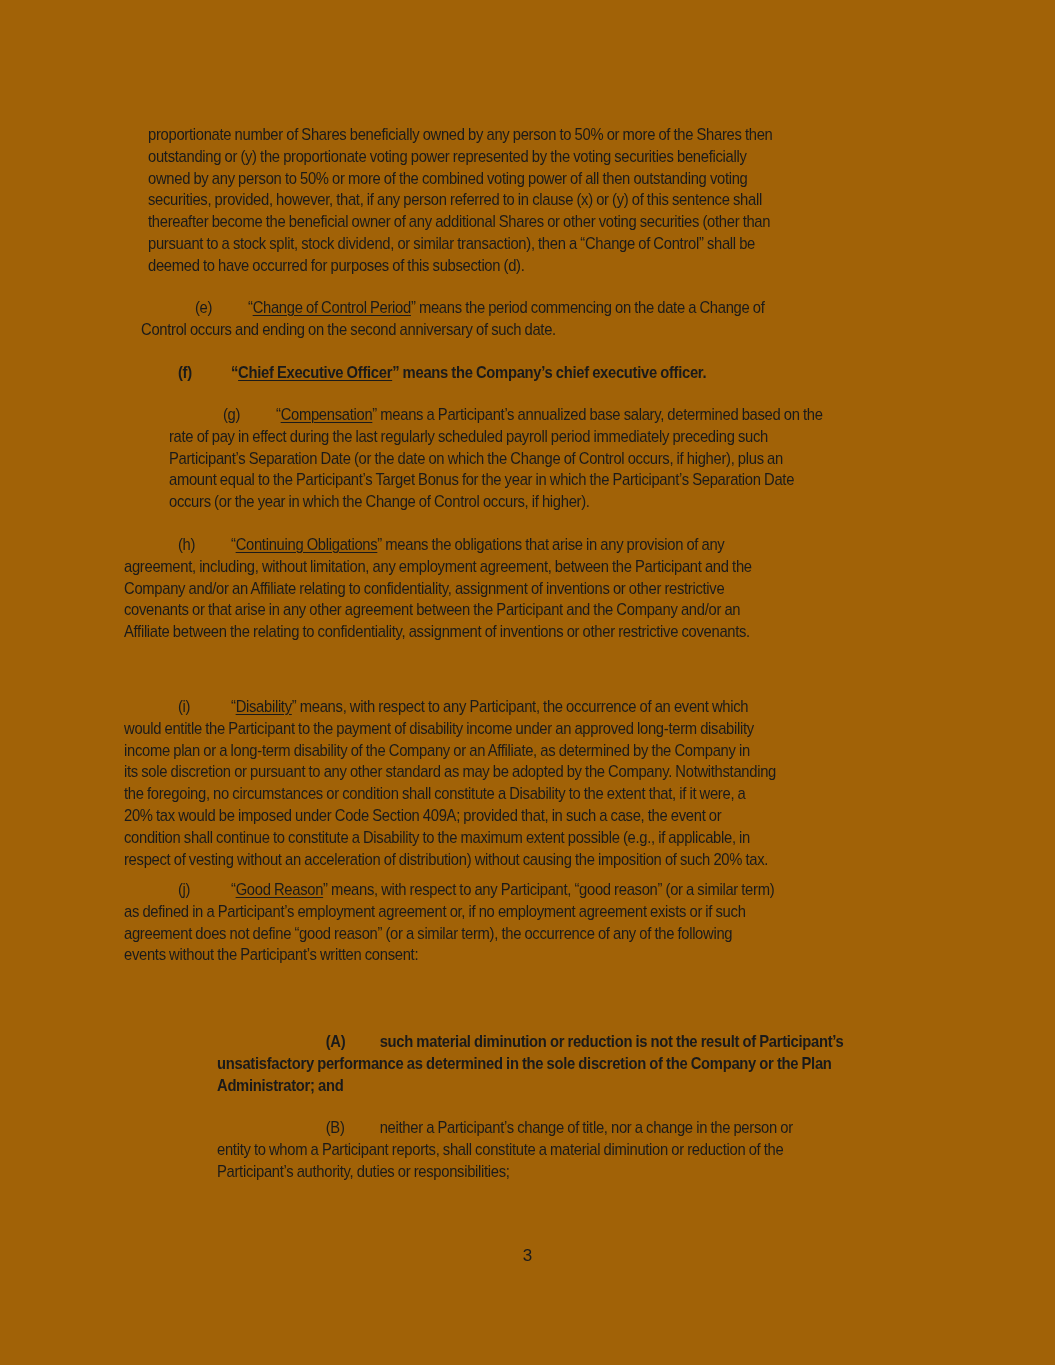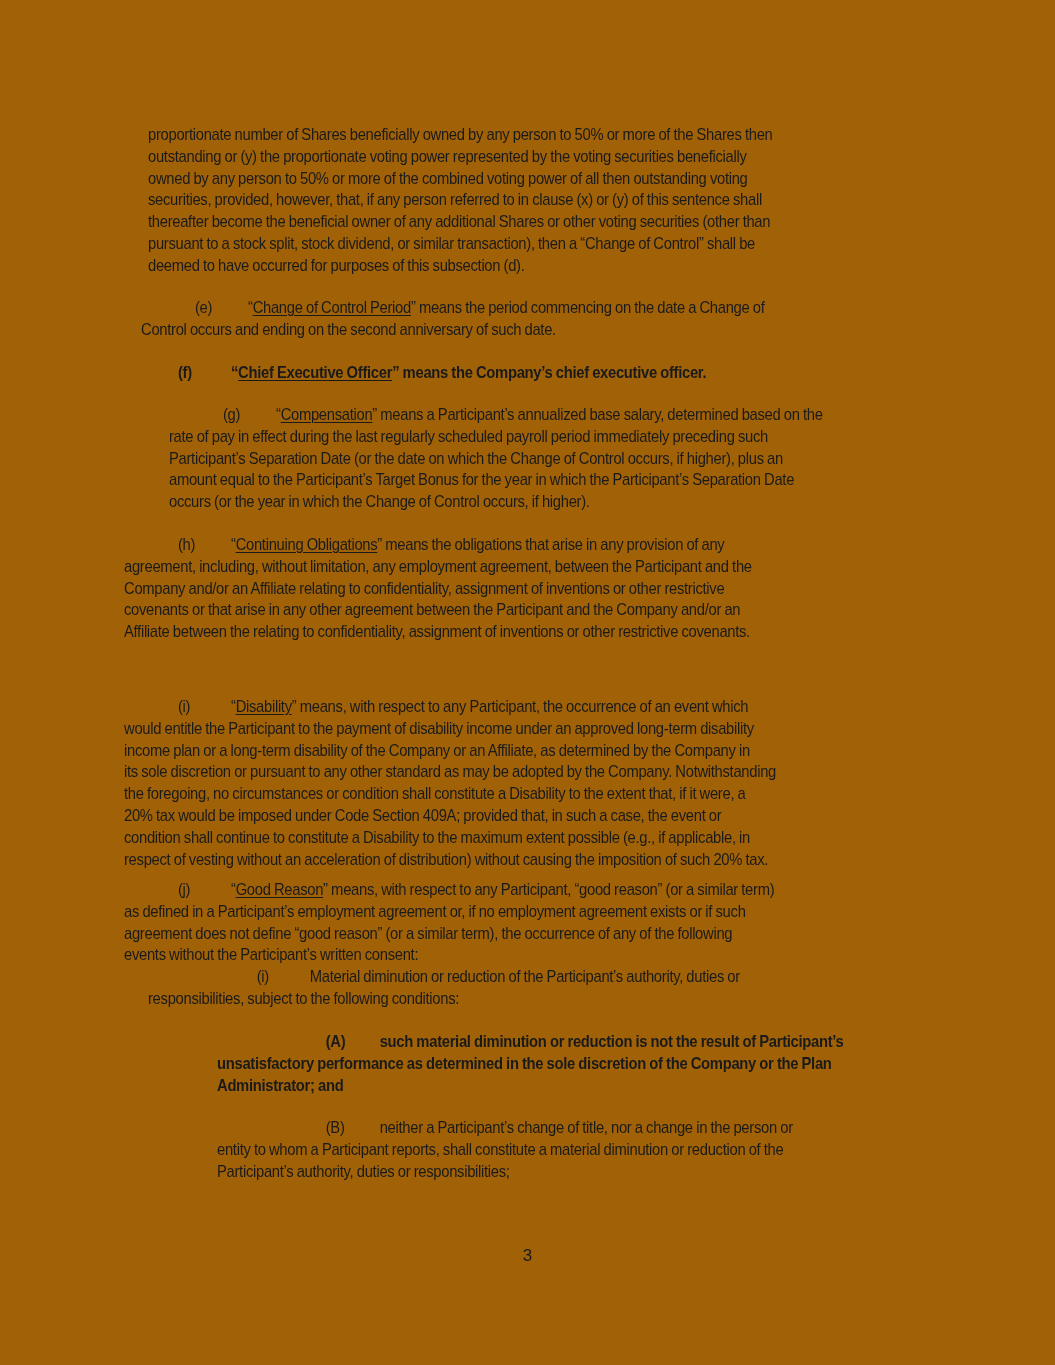--- a/index.html
+++ b/index.html
@@ -90,26 +90,20 @@
 
   <div class="para" style="left:124px; top:859px;margin-top:20px;">
     <span class="line">
       <span style="display:inline-block; width:62px;"></span><span class="num" style="width:61px;">(j)</span><span>“</span><span class="u">Good Reason</span><span>” means, with respect to any Participant, “good reason” (or a similar term)</span>
     </span>
     <span class="line">as defined in a Participant’s employment agreement or, if no employment agreement exists or if such</span>
     <span class="line">agreement does not define “good reason” (or a similar term), the occurrence of any of the following</span>
     <span class="line">events without the Participant’s written consent:</span>
   </div>
 
-  <div class="para" style="left:148px; top:966px;">
-    <span class="line">
-      <span style="display:inline-block; width:125px;"></span><span class="num" style="width:61px;">(i)</span><span>Material diminution or reduction of the Participant’s authority, duties or</span>
-    </span>
-    <span class="line">responsibilities, subject to the following conditions:</span>
-  </div>
 
   <div class="para" style="left:217px; top:1031px;font-weight:bold;">
     <span class="line">
       <span style="display:inline-block; width:125px;"></span><span class="num" style="width:62px;">(A)</span><span>such material diminution or reduction is not the result of Participant’s</span>
     </span>
     <span class="line">unsatisfactory performance as determined in the sole discretion of the Company or the Plan</span>
     <span class="line">Administrator; and</span>
   </div>
 
   <div class="para" style="left:217px; top:1117px;">

